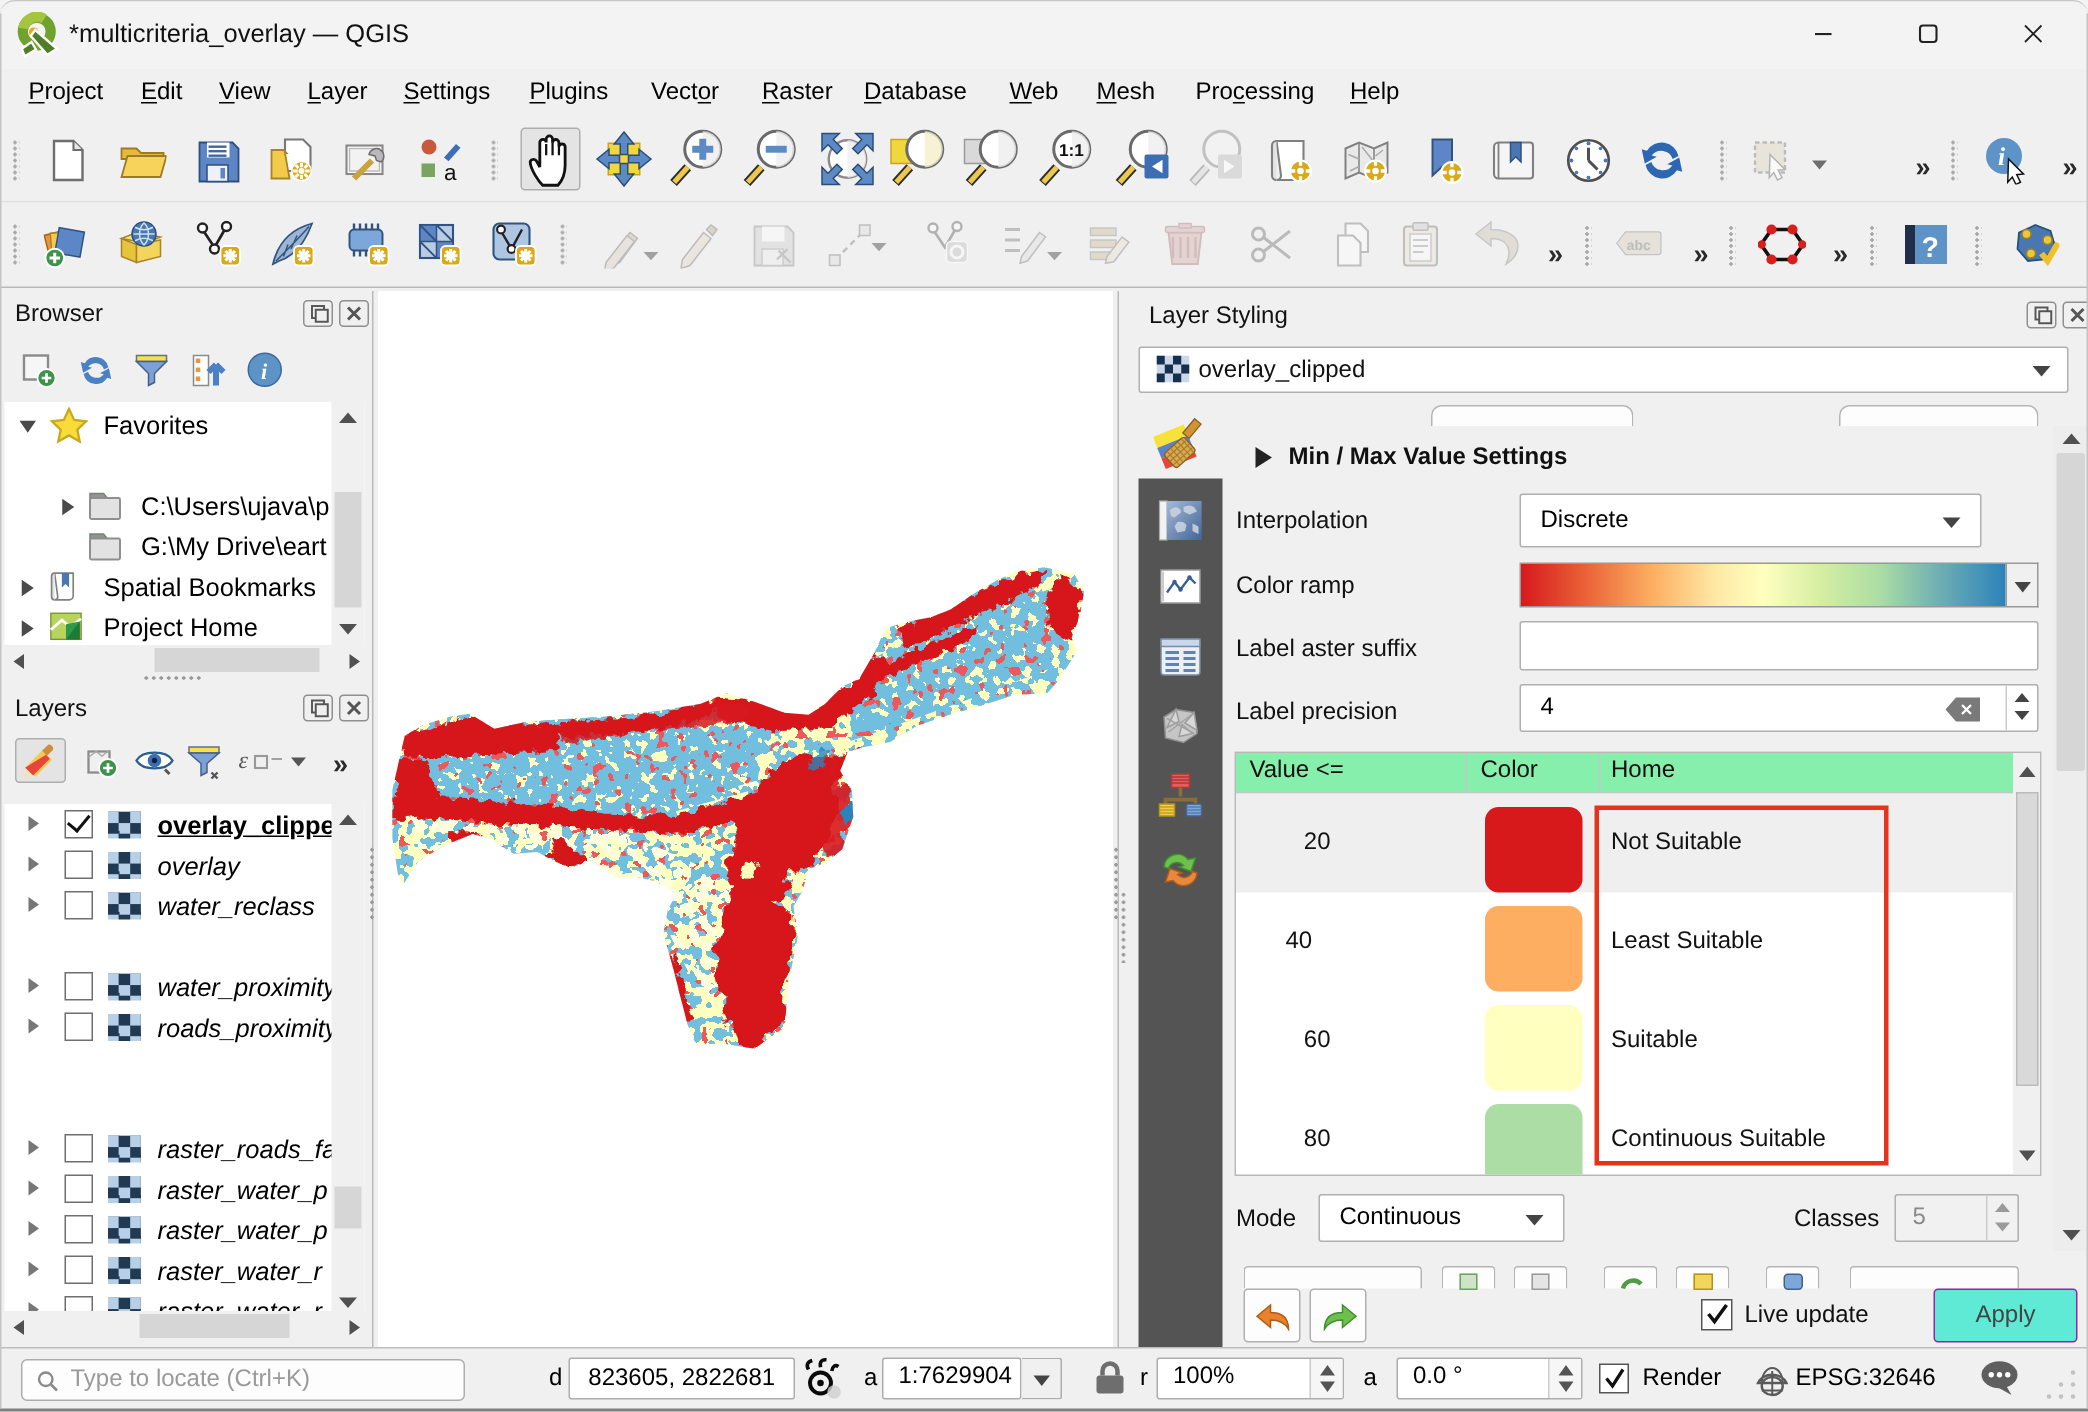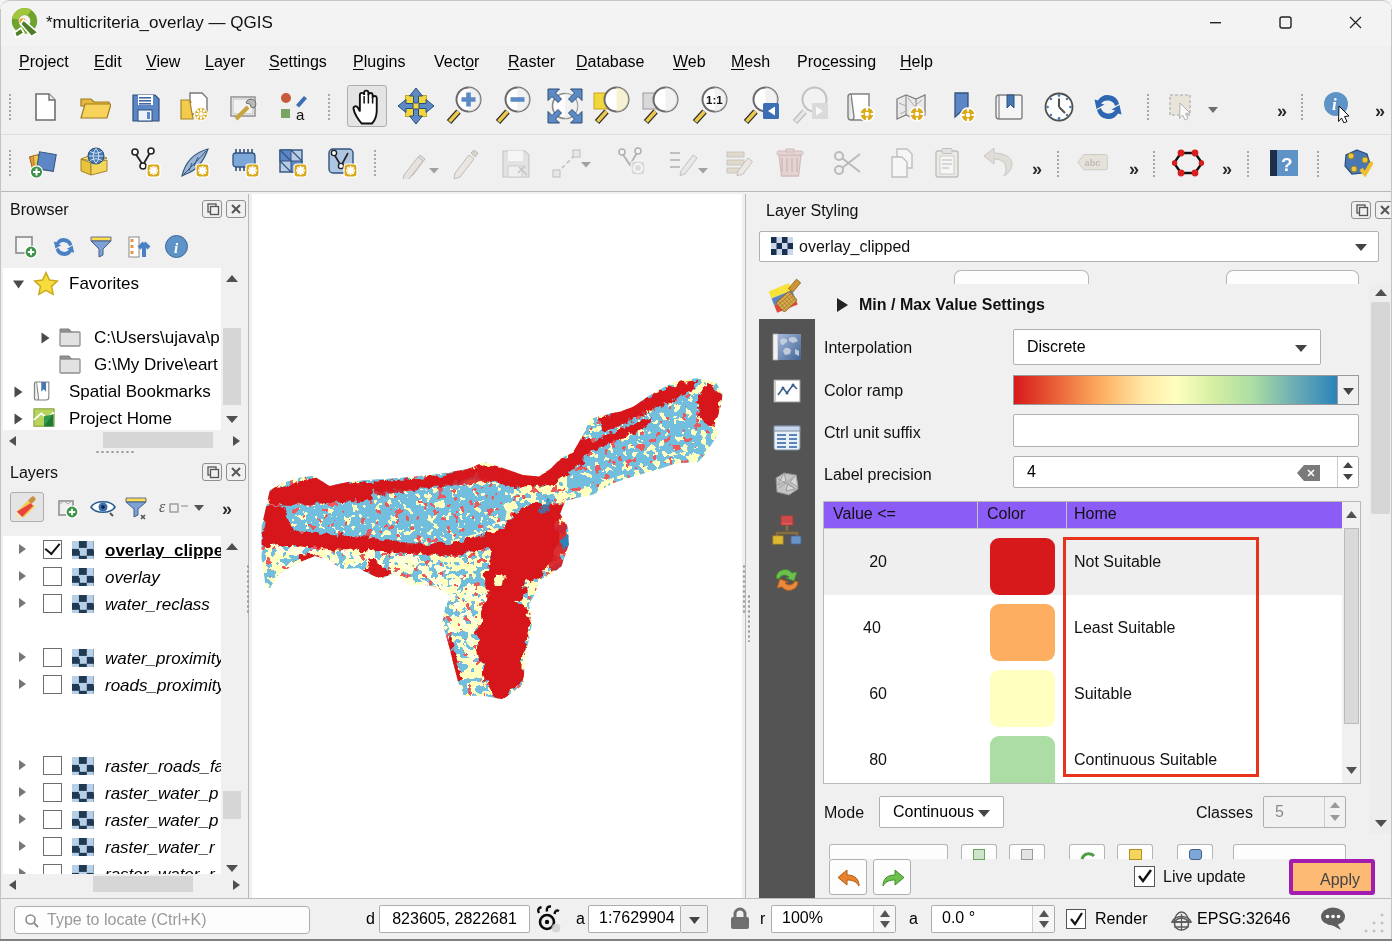--- a/index.html
+++ b/index.html
@@ -851,52 +851,52 @@
           <path d="M1 1 L13 1 L7 8z" fill="#444"></path>
         </svg>
       </div>
     <span class="lbl" style="left:78px;top:188px">Color ramp</span>
     <div class="abs" style="left:267px;top:181px;width:325px;height:30px;border:1px solid #999;background:linear-gradient(to right,#d7191c,#e85b34 12%,#fdae61 27%,#ffe8a4 40%,#ffffbf 50%,#d5eea2 62%,#abdda4 74%,#67a9b5 88%,#2b83ba)"></div>
     <div class="abs" style="left:592px;top:181px;width:21px;height:30px;background:#f0f0f0;border:1px solid #999;border-left:none">
         <svg class="abs" style="left:4px;top:11px" width="13" height="9">
           <path d="M1 1 L12 1 L6.5 8z" fill="#444"></path>
         </svg>
       </div>
-    <span class="lbl" style="left:78px;top:230px">Ctrl unit suffix</span>
+    <span class="lbl" style="left:78px;top:230px">Label aster suffix</span>
     <div class="combo" style="left:267px;top:220px;width:346px;height:33px;"></div>
     <span class="lbl" style="left:78px;top:272px">Label precision</span>
     <div class="combo" style="left:267px;top:262px;width:346px;height:32px;">
         <span style="position:absolute;left:13px;top:6px">4</span>
       <svg class="abs" style="right:36px;top:7px" width="26" height="18" viewBox="0 0 26 18">
           <path d="M8 1 h16 v16 h-16 l-7 -8z" fill="#7a7a7a"></path>
           <path d="M12 6 l6 6 m0 -6 l-6 6" stroke="#fff" stroke-width="1.6"></path>
         </svg>
       <div class="abs" style="right:0;top:0;width:21px;height:30px;border-left:1px solid #ccc">
           <svg class="abs" style="left:4px;top:4px" width="12" height="9">
             <path d="M6 1 L11 7 L1 7z" fill="#444"></path>
           </svg>
           <svg class="abs" style="left:4px;top:16px" width="12" height="9">
             <path d="M1 1 L11 1 L6 7z" fill="#444"></path>
           </svg>
         </div>
     </div>
 
     <div class="abs" style="left:77px;top:307px;width:538px;height:283px;background:#fff;border:1px solid #b9b9b9;overflow:hidden;">
-      <div class="abs" style="left:0;top:0;width:536px;height:27px;background:#8b5cf6;border-bottom:1px solid #c6c6c6">
+      <div class="abs" style="left:0;top:0;width:536px;height:27px;background:#86efac;border-bottom:1px solid #c6c6c6">
         <span class="lbl" style="left:9px;top:3px">Value &lt;=</span>
           <span class="lbl" style="left:163px;top:3px">Color</span>
           <span class="lbl" style="left:250px;top:3px">Home</span>
         <div class="abs" style="left:153px;top:0;width:1px;height:27px;background:#c6c6c6"></div>
         <div class="abs" style="left:242px;top:0;width:1px;height:27px;background:#c6c6c6"></div>
       </div>
       <div class="abs" style="left:0;top:27px;width:518px;height:66px;background:#efefef"></div>
       <span class="lbl" style="left:33px;width:30px;text-align:right;top:51px">20</span>
       <div class="abs" style="left:166px;top:36px;width:65px;height:57px;background:#d7191c;border-radius:9px"></div>
       <span class="lbl" style="left:250px;top:51px">Not Suitable</span>
-      <span class="lbl" style="left:33px;width:30px;text-align:center;top:117px">40</span>
+      <span class="lbl" style="left:33px;width:30px;text-align:left;top:117px">40</span>
       <div class="abs" style="left:166px;top:102px;width:65px;height:57px;background:#fdae61;border-radius:9px"></div>
       <span class="lbl" style="left:250px;top:117px">Least Suitable</span>
       <span class="lbl" style="left:33px;width:30px;text-align:right;top:183px">60</span>
       <div class="abs" style="left:166px;top:168px;width:65px;height:57px;background:#ffffbf;border-radius:9px"></div>
       <span class="lbl" style="left:250px;top:183px">Suitable</span>
       <span class="lbl" style="left:33px;width:30px;text-align:right;top:249px">80</span>
       <div class="abs" style="left:166px;top:234px;width:65px;height:57px;background:#abdda4;border-radius:9px"></div>
       <span class="lbl" style="left:250px;top:249px">Continuous Suitable</span>
       <div class="sb" style="left:518px;top:0;width:19px;height:281px;">
         <svg class="abs" style="left:3px;top:8px" width="13" height="9">
@@ -904,21 +904,21 @@
           </svg>
         <div class="abs" style="left:2px;top:26px;width:15px;height:196px;background:#d9d9d9;border:1px solid #bbb"></div>
         <svg class="abs" style="left:3px;top:264px" width="13" height="9">
             <path d="M1 1 L12 1 L6.5 8z" fill="#505050"></path>
           </svg>
       </div>
     </div>
     <div class="abs" style="left:317px;top:343px;width:196px;height:240px;border:3px solid #e8331c"></div>
 
     <span class="lbl" style="left:78px;top:610px">Mode</span>
-    <div class="combo" style="left:133px;top:602px;width:125px;height:32px;">
+    <div class="combo" style="left:133px;top:602px;width:164px;height:32px;">
         <span style="position:absolute;left:13px;top:6px">Continuous</span>
         <svg class="abs" style="right:12px;top:12px" width="14" height="9">
           <path d="M1 1 L13 1 L7 8z" fill="#444"></path>
         </svg>
       </div>
     <span class="lbl" style="left:450px;top:610px">Classes</span>
     <div class="combo" style="left:517px;top:602px;width:83px;height:32px;background:#f1f1f1">
         <span style="position:absolute;left:11px;top:6px;color:#8a8a8a">5</span>
       <div class="abs" style="right:0;top:0;width:21px;height:30px;border-left:1px solid #ccc">
           <svg class="abs" style="left:4px;top:4px" width="12" height="9">
@@ -959,21 +959,21 @@
         <svg class="abs" style="left:7px;top:8px" width="24" height="20" viewBox="0 0 24 20">
           <path d="M14 2 v5 c-8 0 -12 4 -12 11 c3 -5 7 -6 12 -6 v5 l9 -7.5z" fill="#6fbf4e" stroke="#3f8f2e" stroke-width="1"></path>
         </svg>
       </div>
     <div class="abs" style="left:388px;top:672px;width:21px;height:21px;background:#fff;border:1.5px solid #555">
         <svg class="abs" style="left:2px;top:1px" width="16" height="16">
           <path d="M2 8 l4 5 8 -11" fill="none" stroke="#111" stroke-width="2.4"></path>
         </svg>
       </div>
     <span class="lbl" style="left:417px;top:674px">Live update</span>
-    <div class="abs" style="left:543px;top:665px;width:86px;height:36px;border:4px solid #a21caf;border-radius:3px;background:#fdba74">
+    <div class="abs" style="left:543px;top:665px;width:96px;height:36px;border:1px solid #a21caf;border-radius:3px;background:#5eead4">
         <span class="lbl" style="left:27px;top:8px;color:#444">Apply</span>
       </div>
     <div class="sb" style="left:623px;top:90px;width:23px;height:550px;background:#ededed">
       <svg class="abs" style="left:5px;top:4px" width="14" height="10">
           <path d="M7 1 L13 8 L1 8z" fill="#505050"></path>
         </svg>
       <div class="abs" style="left:2px;top:18px;width:19px;height:212px;background:#d6d6d6;border-radius:2px"></div>
       <svg class="abs" style="left:5px;top:534px" width="14" height="10">
           <path d="M1 2 L13 2 L7 9z" fill="#505050"></path>
         </svg>

